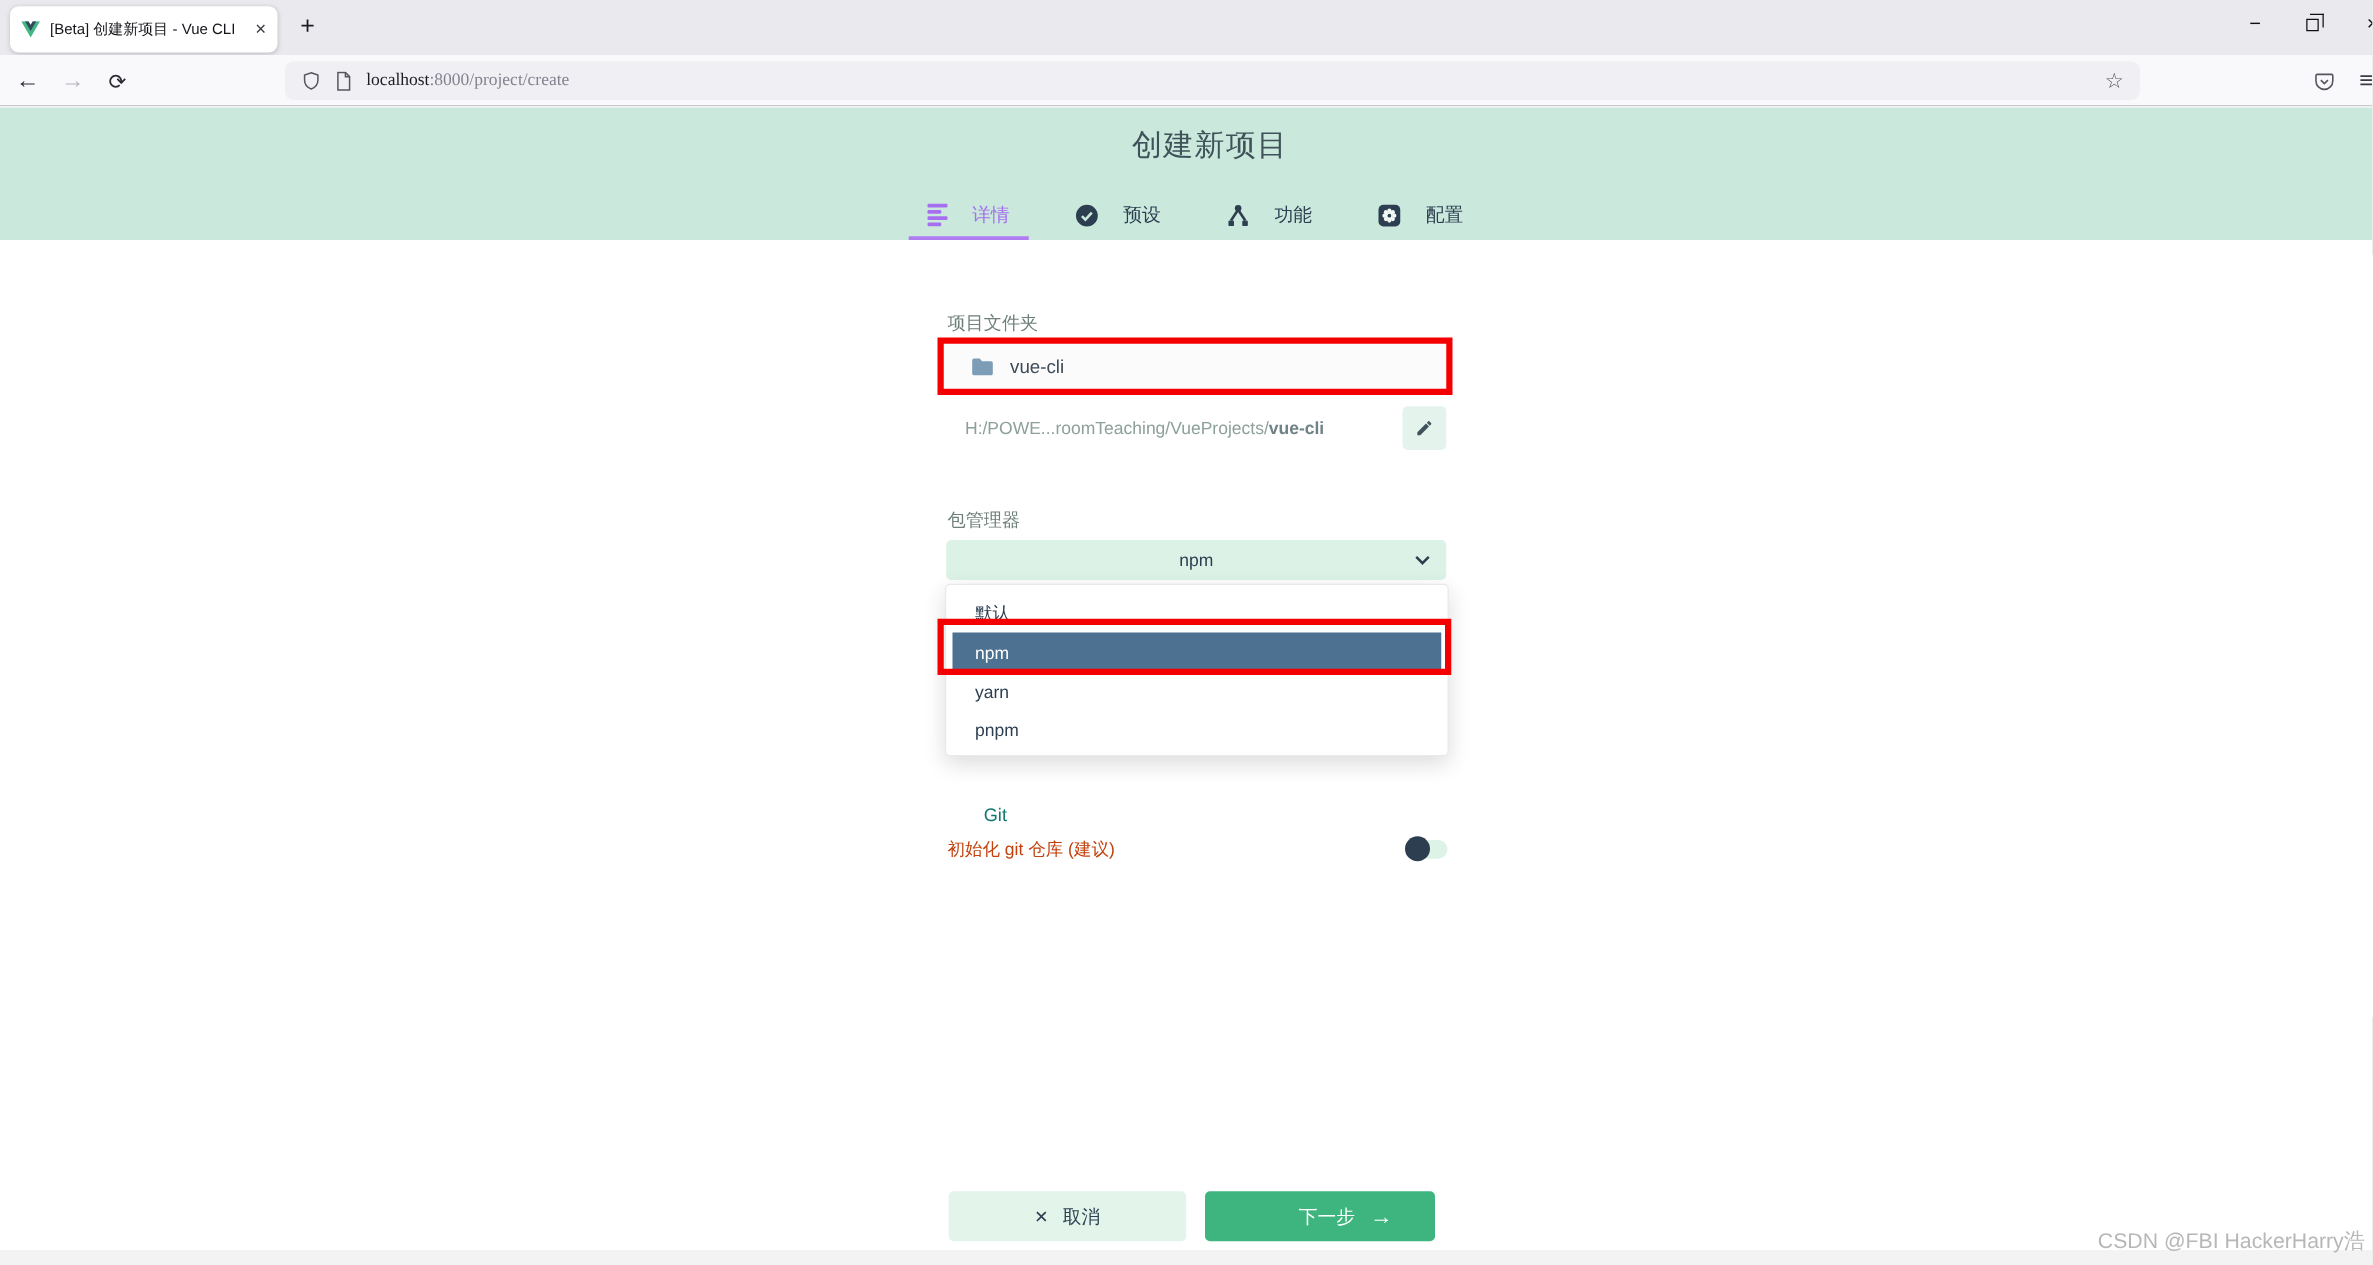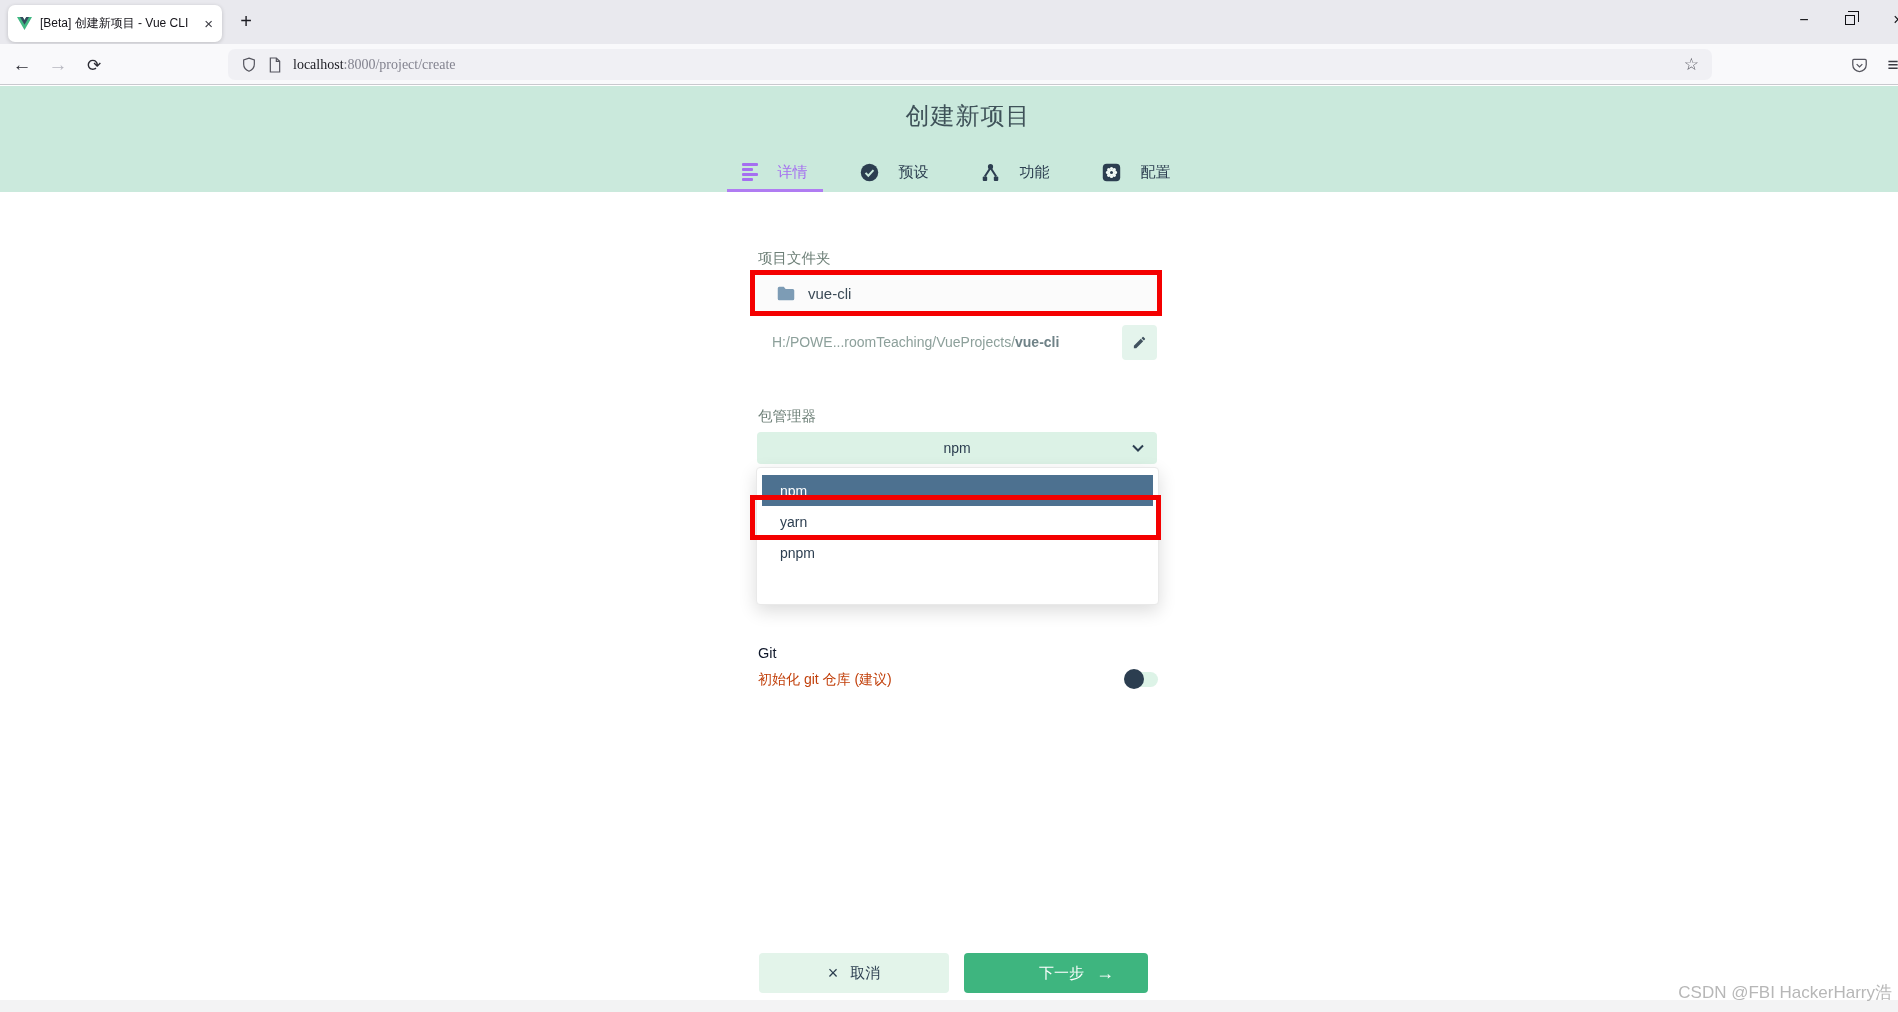--- a/index.html
+++ b/index.html
@@ -31,21 +31,21 @@
   .page-title { position:absolute; top:14px; left:762px; width:412px; text-align:center; font-size:24px; font-weight:400; color:#3f5259; letter-spacing:1px; }
   .ptabs { position:absolute; bottom:0; left:700px; width:512px; display:flex; justify-content:center; gap:22px; }
   .ptab { height:37px; display:flex; align-items:center; gap:20px; font-size:15px; color:#2c3e50; padding:0 15px; border-bottom:3px solid transparent; }
   .ptab.active { color:#a56ff0; border-bottom-color:#b07cf2; }
   .bars { display:flex; flex-direction:column; gap:2.5px; }
   .bars span { display:block; height:2.6px; border-radius:1px; background:#a56ff0; }
   .bars span:nth-child(1){ width:16px; } .bars span:nth-child(2){ width:11px; }
   .bars span:nth-child(3){ width:16px; } .bars span:nth-child(4){ width:11px; }
 
   .form-label { position:absolute; font-size:14.5px; color:#6e8078; }
-  .label-light { color:#0f172a; }
+  .label-light { color:#0f766e;margin-left:29px; }
 
   .folder-field { position:absolute; left:755px; top:275px; width:402px; height:36px; background:#fbfbfb; display:flex; align-items:center; gap:13px; padding-left:22px; }
   .folder-input { border:none; outline:none; background:transparent; font-size:15px; color:#3c4b57; width:300px; font-family:"Liberation Sans", sans-serif; }
 
   .redbox { position:absolute; border:5px solid #f40000; pointer-events:none; z-index:20; }
 
   .path-line { position:absolute; left:772px; top:334px; font-size:14px; color:#8da09b; }
   .path-line .bold { font-weight:bold; color:#6f8287; }
   .pencil-btn { position:absolute; left:1122px; top:325px; width:35px; height:35px; background:#e4f4ec; border-radius:4px; display:flex; align-items:center; justify-content:center; }
 
@@ -200,20 +200,21 @@
   <div class="pm-select">
     <span>npm</span>
     <span class="chev" style="display:flex;">
       <svg width="12" height="8" viewBox="0 0 12 8" fill="none" stroke="#2c3e50" stroke-width="2">
           <polyline points="1,1.5 6,6.5 11,1.5"></polyline>
         </svg>
     </span>
   </div>
 
   <div class="dropdown">
+    <div class="opt">默认</div>
     <div class="opt selected">npm</div>
     <div class="opt">yarn</div>
     <div class="opt">pnpm</div>
   </div>
   <div class="redbox" style="left:750px; top:495px; width:411px; height:45px;"></div>
 
   <div class="form-label label-light" style="left:758px; top:645px;">Git</div>
   <div class="git-row">初始化 git 仓库 (建议)</div>
   <div class="toggle">
     <span class="track"></span>

